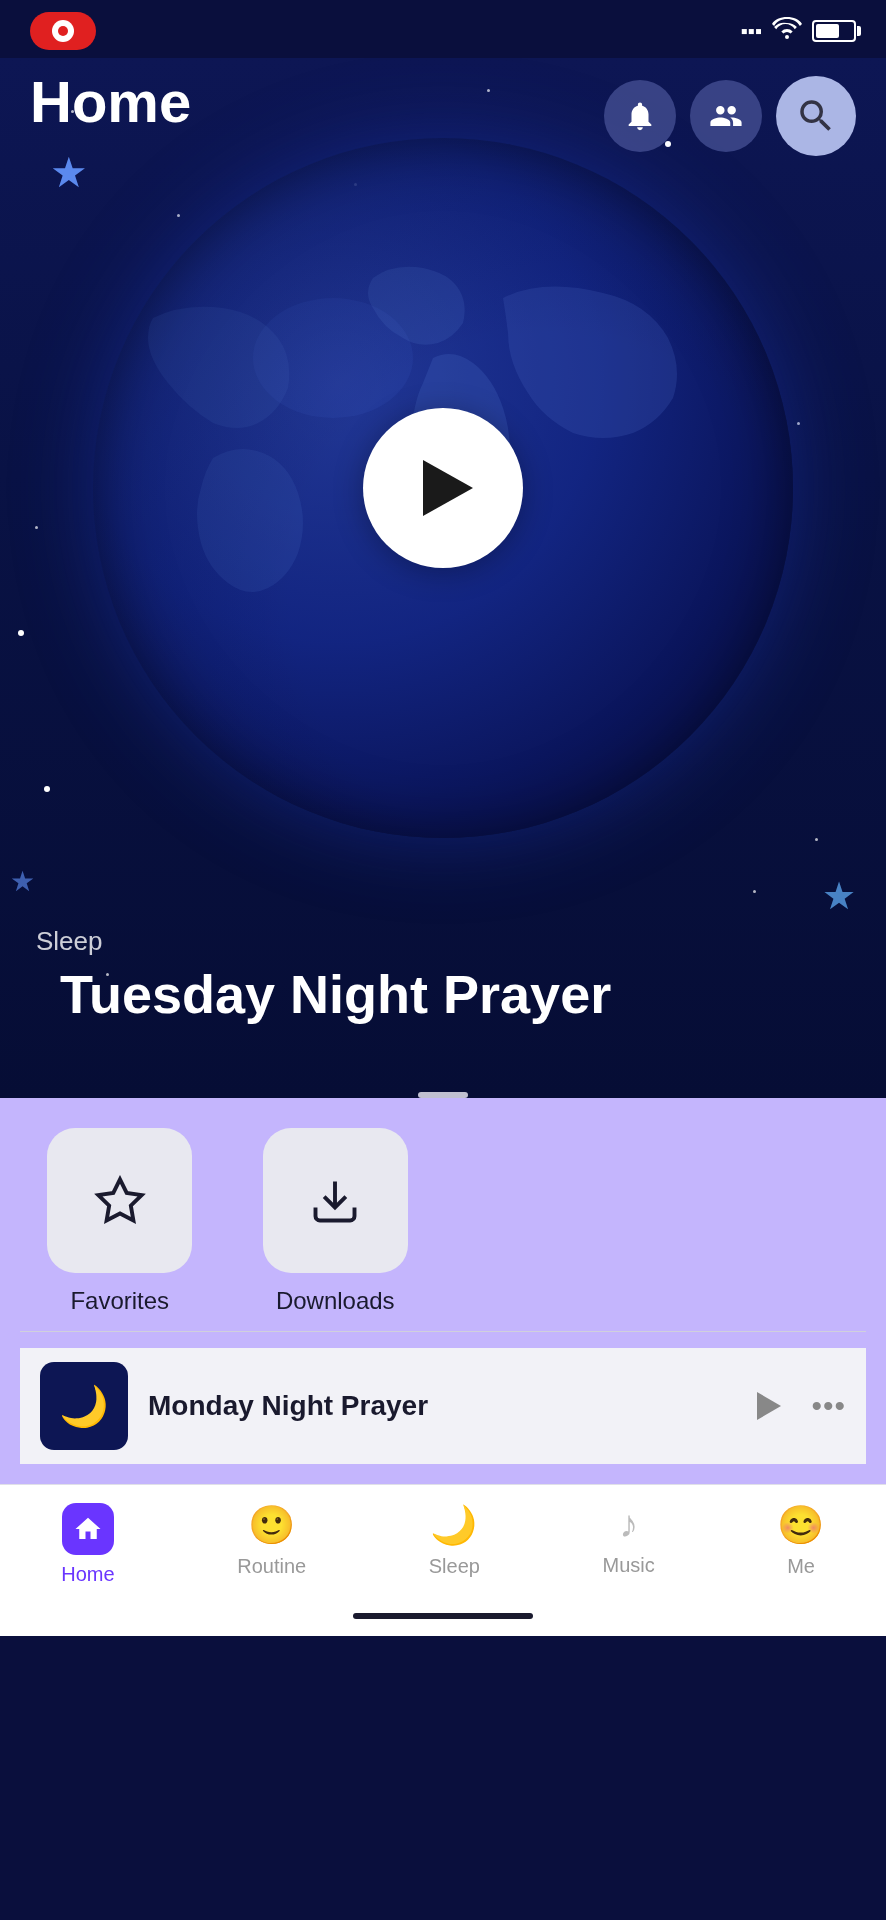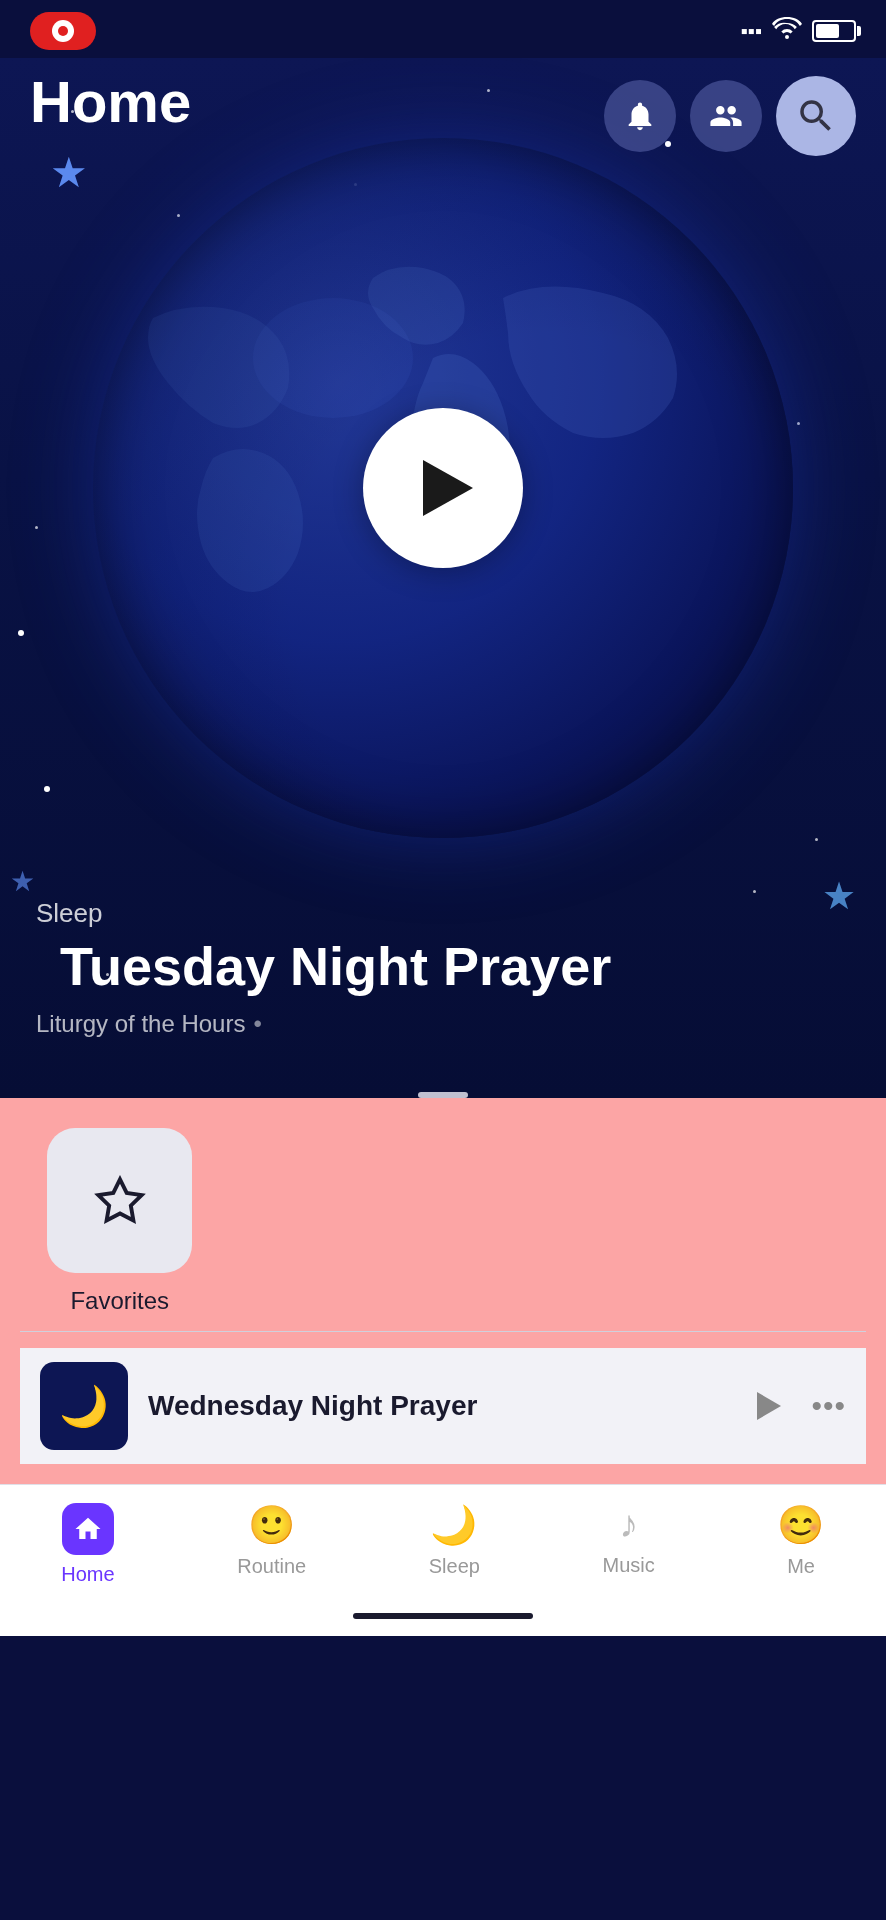--- a/index.html
+++ b/index.html
@@ -277,21 +277,21 @@
     .bottom-star-right {
       position: absolute;
       bottom: 180px;
       right: 30px;
       color: rgba(100,180,255,0.7);
       font-size: 38px;
     }
 
     
     .quick-access {
-      background: #fca5a5;
+      background: #c4b5fd;
       padding: 0 20px 20px;
       position: relative;
     }
     .drag-handle {
       width: 50px;
       height: 6px;
       background: #c0c0d0;
       border-radius: 3px;
       margin: 0 auto 24px;
       position: relative;
@@ -531,50 +531,59 @@
       </div>
     </div>
   </div>
 
   <div class="bottom-star-left">★</div>
   <div class="bottom-star-right">★</div>
 
   <div class="hero-text">
     <div class="hero-category">Sleep</div>
     <div class="hero-title">Tuesday Night Prayer</div>
-    <div class="hero-subtitle">Liturgy of the Hours</div>
   </div>
 </div>
 
 <div class="quick-access">
   <div class="drag-handle"></div>
   <div class="quick-access-grid">
 
     <div class="quick-item">
       <div class="quick-icon-box">
         <svg viewBox="0 0 24 24" fill="none" stroke="#1a1a2e" stroke-width="1.8">
           <polygon points="12,2 15.09,8.26 22,9.27 17,14.14 18.18,21.02 12,17.77 5.82,21.02 7,14.14 2,9.27 8.91,8.26"></polygon>
         </svg>
       </div>
       <span class="quick-label">Favorites</span>
     </div>
 
+    <div class="quick-item">
+      <div class="quick-icon-box">
+        <svg viewBox="0 0 24 24" fill="none" stroke="#1a1a2e" stroke-width="1.8">
+          <path d="M21 15v4a2 2 0 0 1-2 2H5a2 2 0 0 1-2-2v-4"></path>
+          <polyline points="7 10 12 15 17 10"></polyline>
+          <line x1="12" y1="15" x2="12" y2="3"></line>
+        </svg>
+      </div>
+      <span class="quick-label">Downloads</span>
+    </div>
 
 
 
   </div>
 
   <div class="divider"></div>
 
   <div class="recent-item">
     <div class="recent-thumb">
       <span>🌙</span>
     </div>
     <div class="recent-info">
-      <div class="recent-title">Wednesday Night Prayer</div>
+      <div class="recent-title">Monday Night Prayer</div>
     </div>
     <div class="recent-actions">
       <div class="recent-play-btn">
         <div class="play-tri"></div>
       </div>
       <div class="recent-more">•••</div>
     </div>
   </div>
 </div>
 

